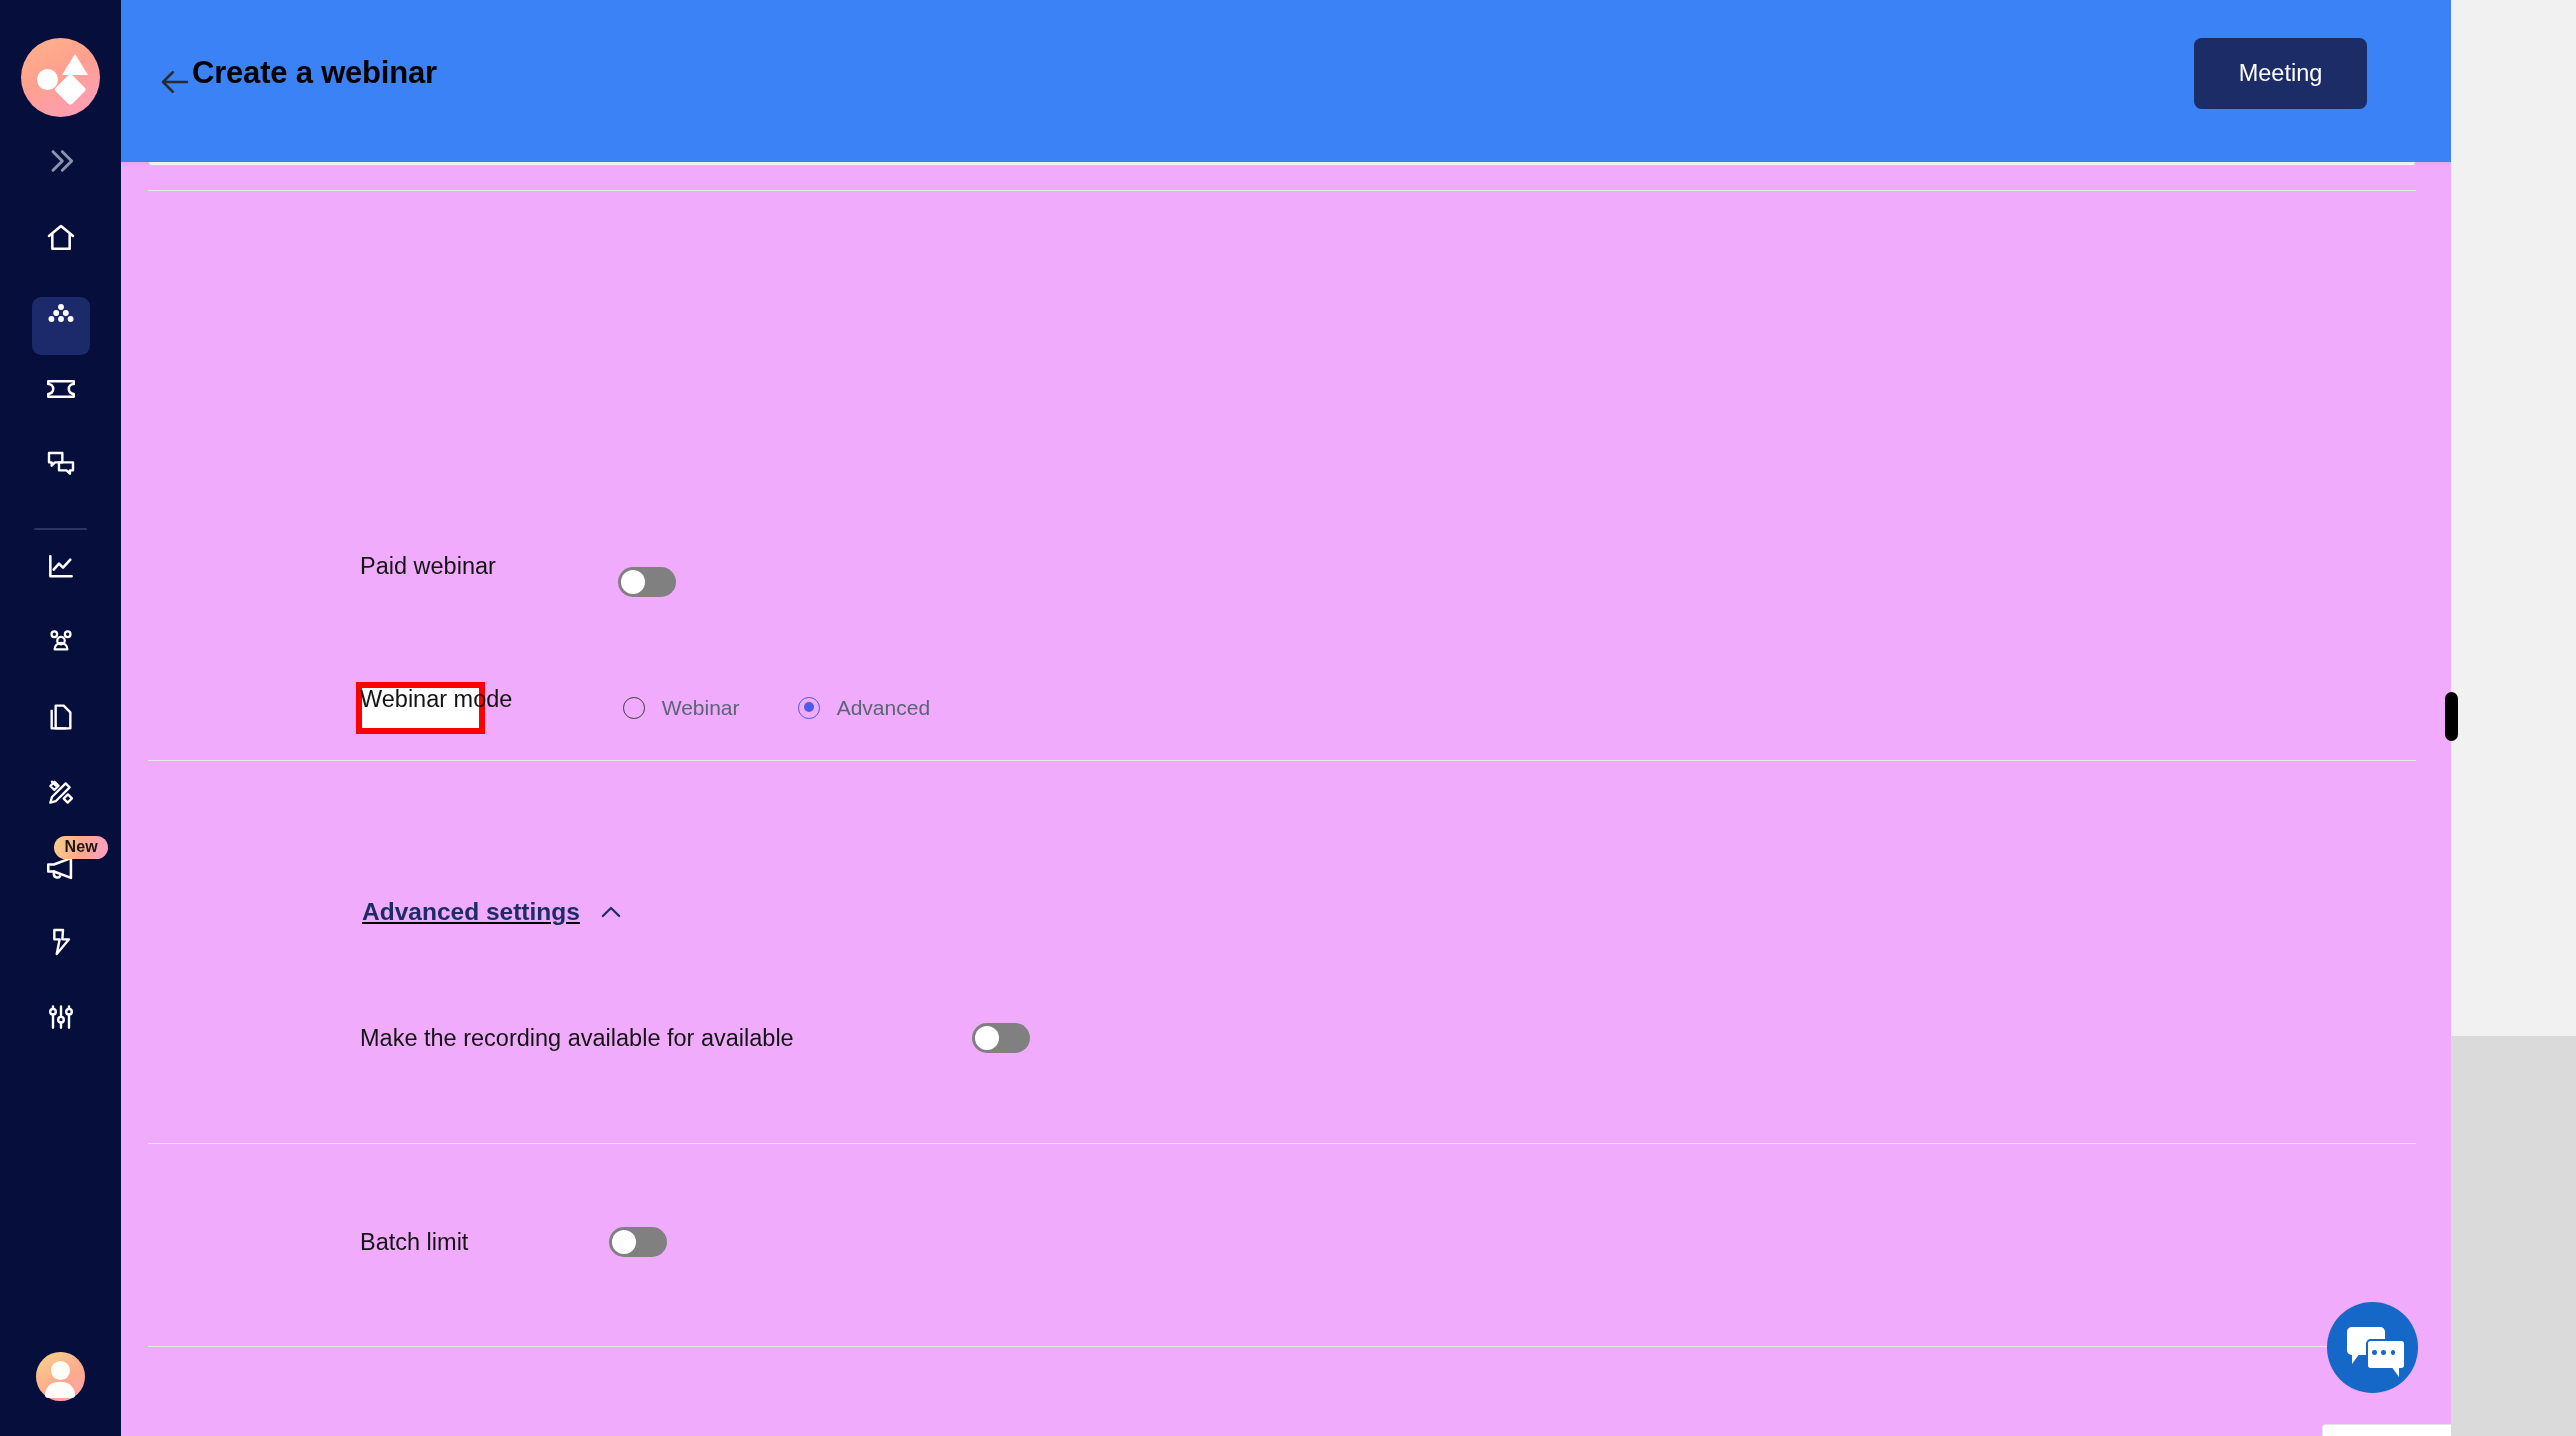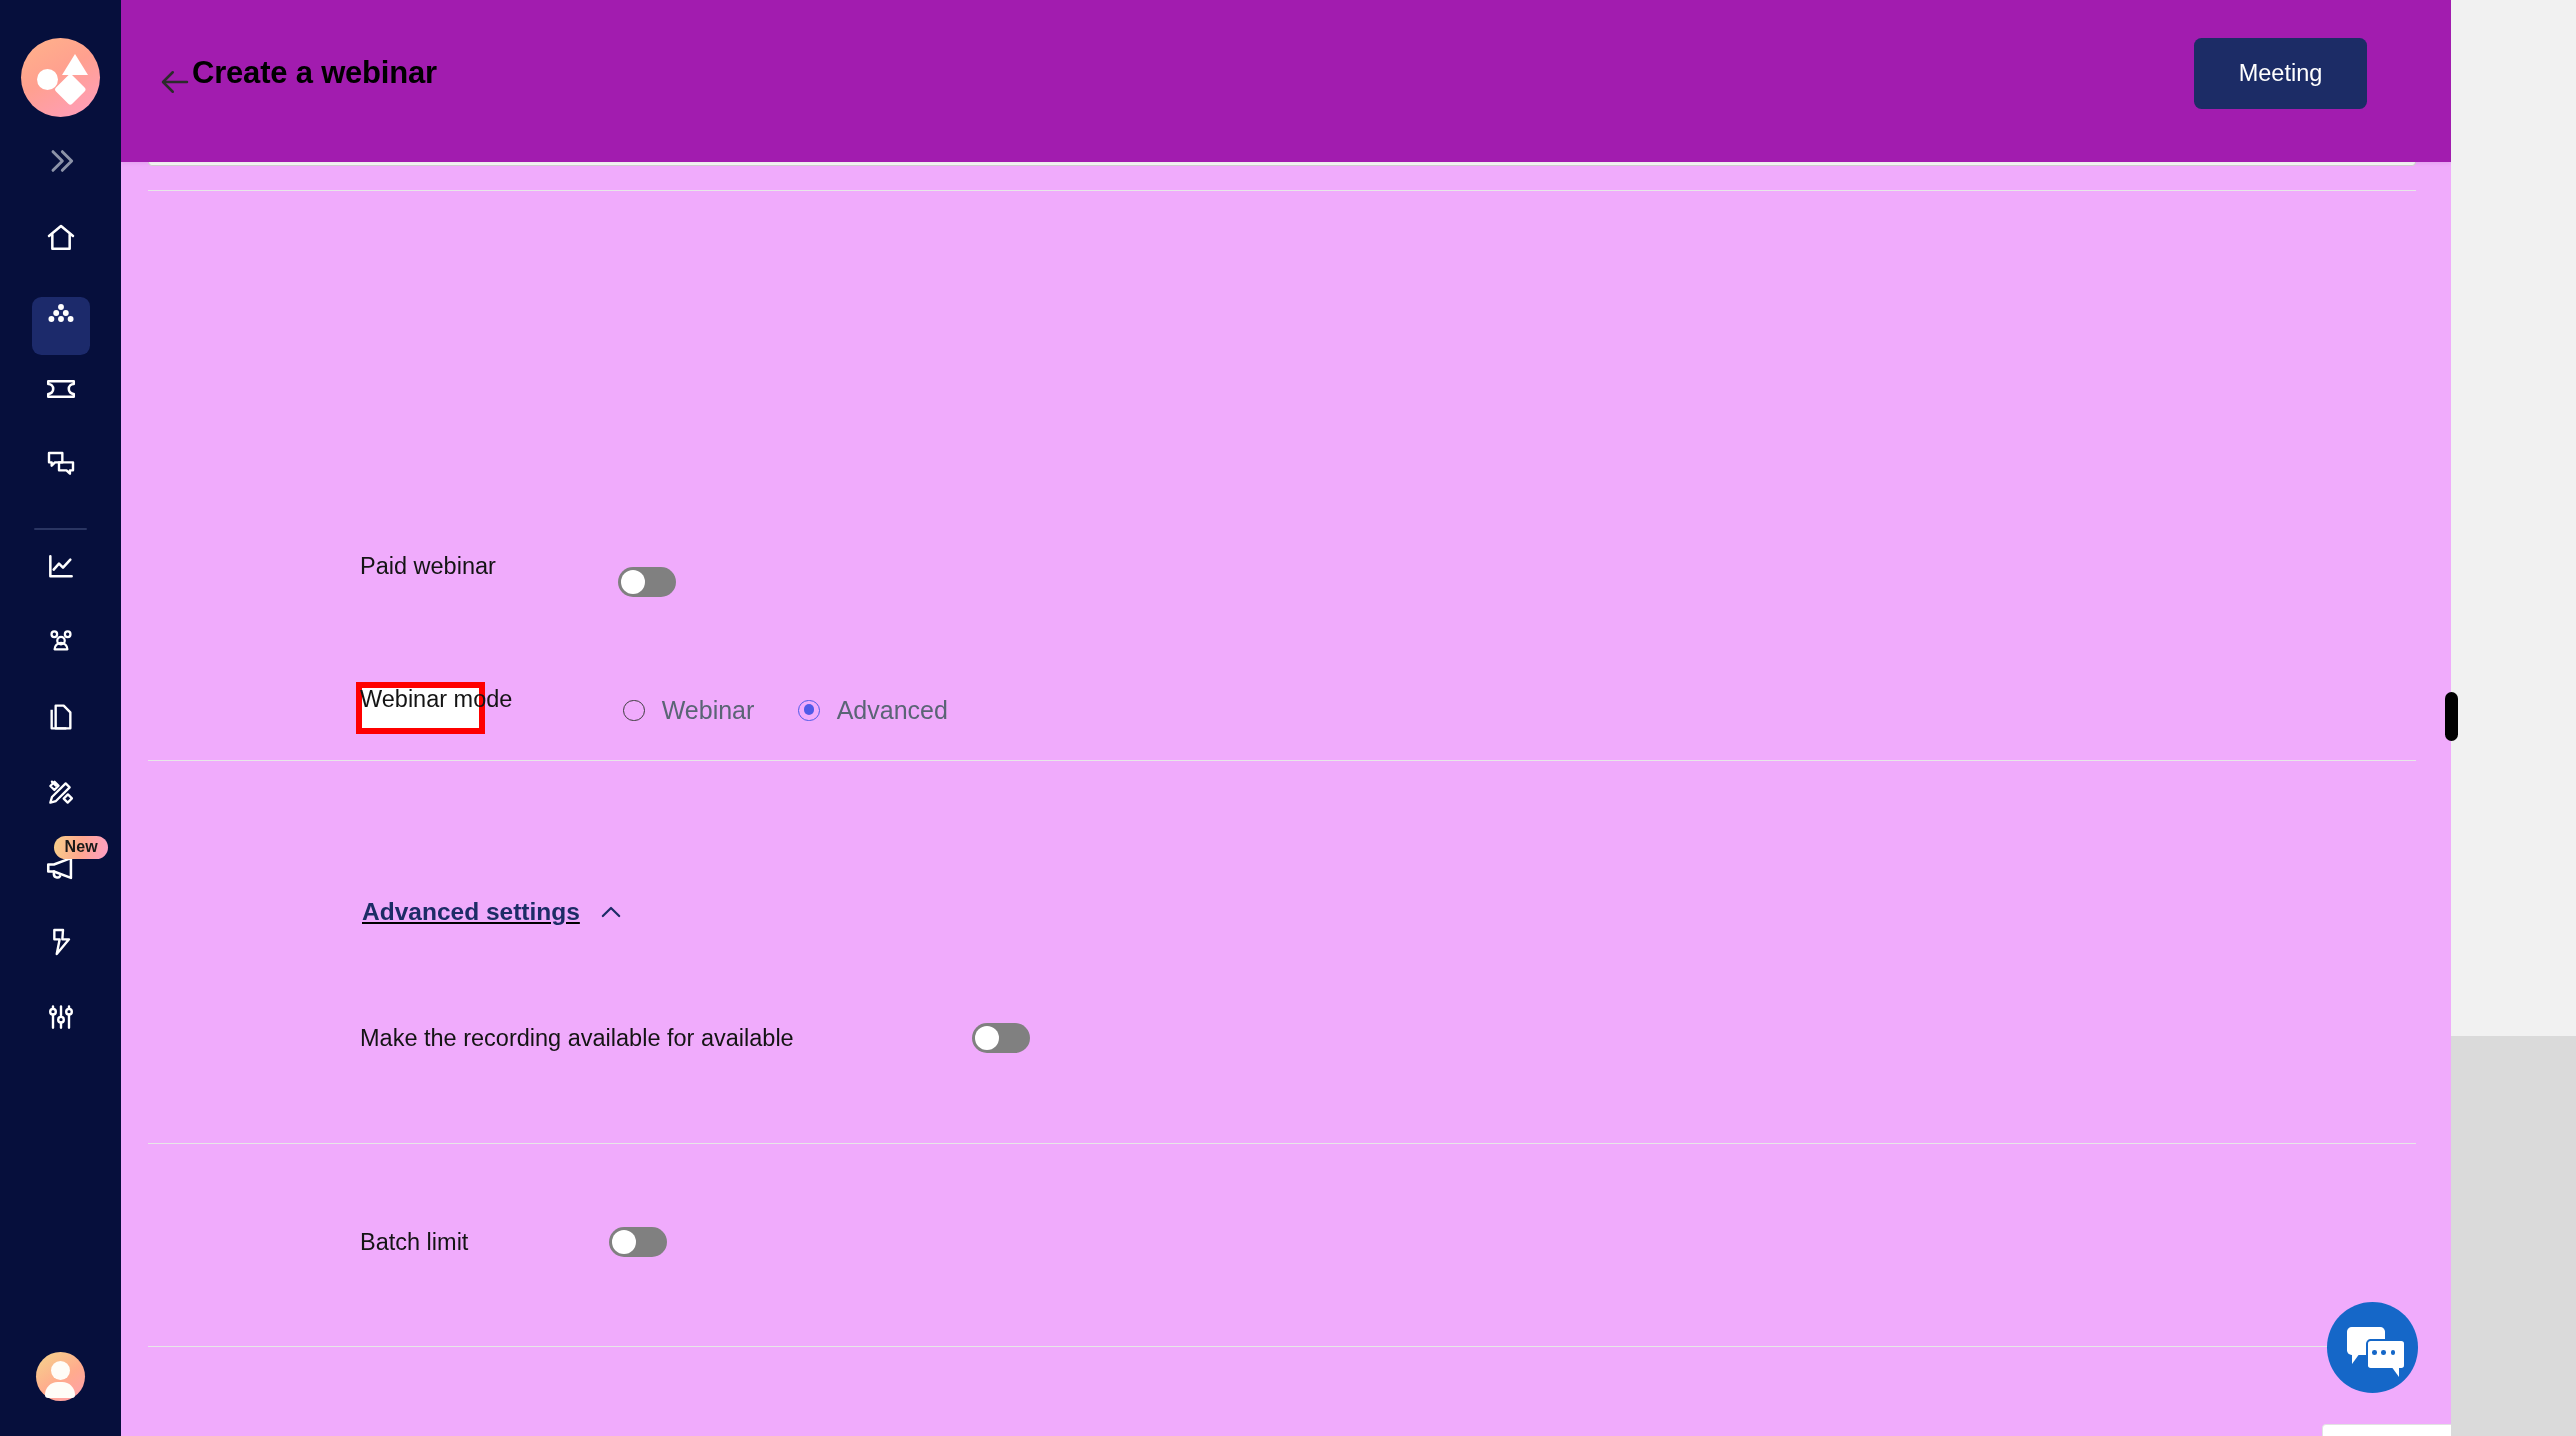--- a/index.html
+++ b/index.html
@@ -104,21 +104,21 @@
     left: 121px; top: 0;
     width: 2455px; height: 1437px;
     background: #ffffff;
     overflow: hidden;
   }
   #topbar {
     position: absolute;
     left: 0; top: 0;
     width: 2330px;
     height: 162px;
-    background: #a21caf;
+    background: #3b82f6;
     box-shadow: 0 1.9px 4.7px rgba(0,0,0,0.07);
     z-index: 12;
   }
   .back-arrow {
     position: absolute; left: 36px; top: 64px;
     width: 36px; height: 36px;
     color: #2b2b2b; cursor: pointer;
   }
   .page-title {
     position: absolute; left: 71px; top: 55px;
@@ -234,21 +234,21 @@
   .radio-outer.on .radio-dot {
     display: block;
     width: 10.4px; height: 10.4px;
     margin: 3.8px auto 0;
     border-radius: 50%;
     background: #4f5ae8;
   }
   .radio-dot { display: none; }
   .radio-label {
     margin-left: 17px;
-    font-size: 25px;
+    font-size: 21px;
     color: #5a6475;
     white-space: nowrap;
   }
 
   .adv-toggle {
     position: absolute;
     left: 241px; top: 736px;
     display: flex;
     align-items: center;
     cursor: pointer;

